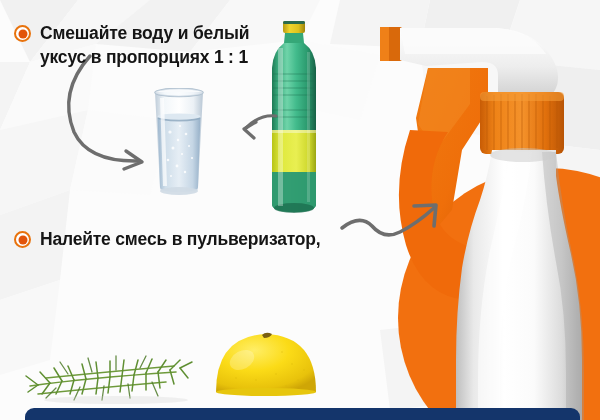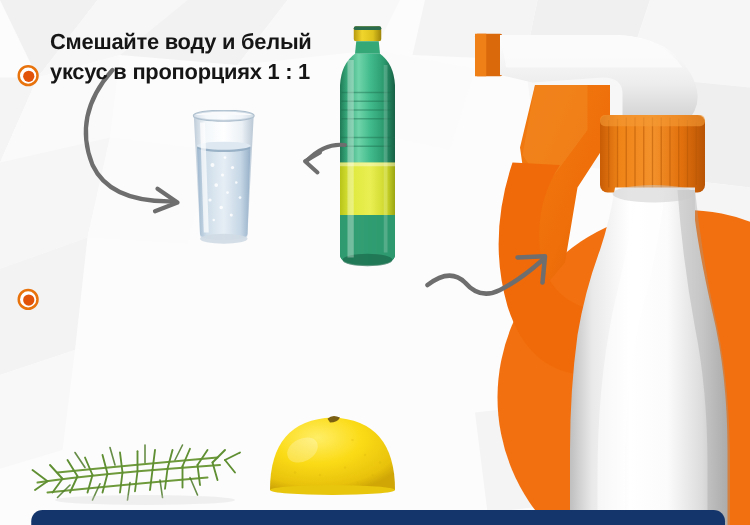--- a/index.html
+++ b/index.html
@@ -14,21 +14,21 @@
   .bg-poly{position:absolute;inset:0;overflow:hidden;}
   .bg-poly svg{display:block;width:600px;height:420px;}
 
   
   .orange-disc{
     position:absolute;left:398px;top:168px;width:300px;height:300px;
     border-radius:50%;background:#f2700f;
   }
 
   
-  .bullet-block{position:absolute;display:flex;align-items:flex-end;}
+  .bullet-block{position:absolute;display:flex;align-items:flex-start;}
   .bullet-dot{
     flex:0 0 auto;width:17px;height:17px;border-radius:50%;
     background:#ffffff;border:2px solid #e8720c;
     box-sizing:border-box;position:relative;margin-top:3px;
   }
   .bullet-dot::after{
     content:"";position:absolute;left:50%;top:50%;
     width:9px;height:9px;border-radius:50%;
     background:#e2540a;transform:translate(-50%,-50%);
   }
@@ -385,18 +385,19 @@
   </div>
 
   <div class="bullet-block" id="b1">
     <span class="bullet-dot"></span>
     <span class="bullet-text">Смешайте воду и белый
 уксус в пропорциях 1 : 1</span>
   </div>
 
   <div class="bullet-block" id="b2">
     <span class="bullet-dot"></span>
+    <span class="bullet-text">Налейте смесь в пульверизатор,</span>
   </div>
 
 
   <div class="navy-bar"></div>
 
 </div>
 
 </body></html>

